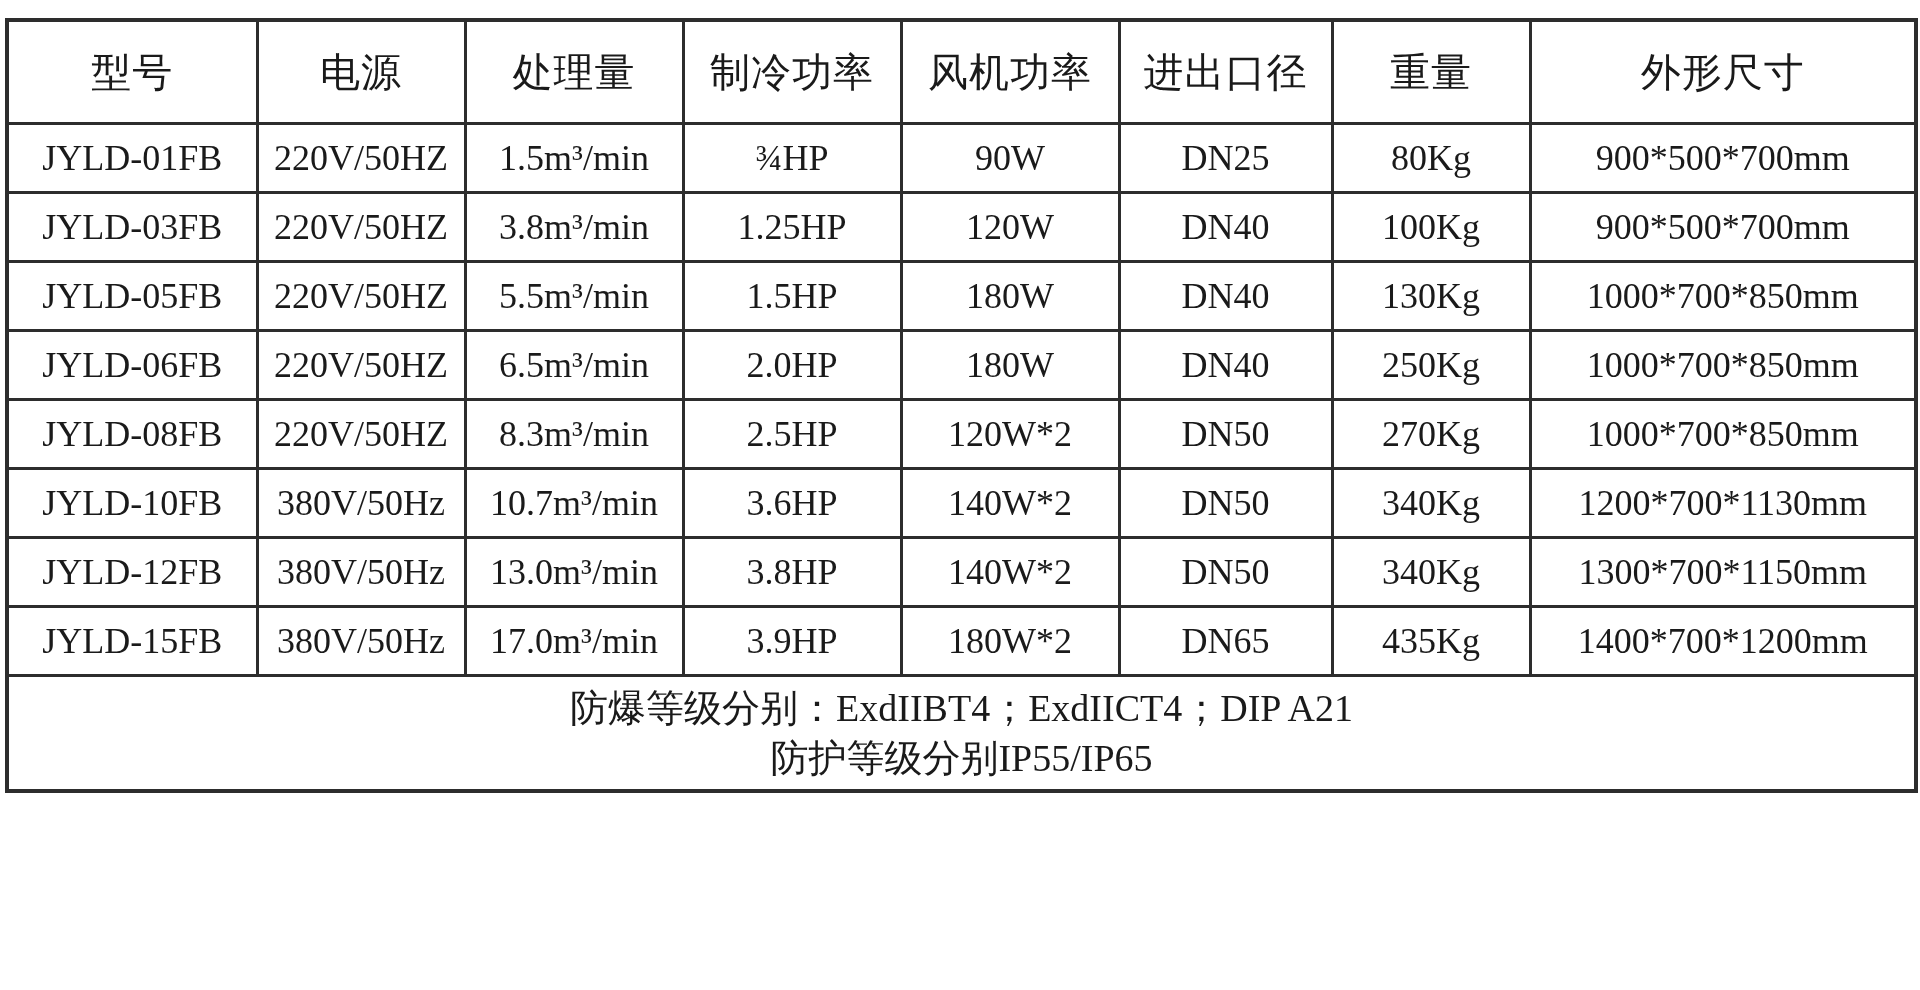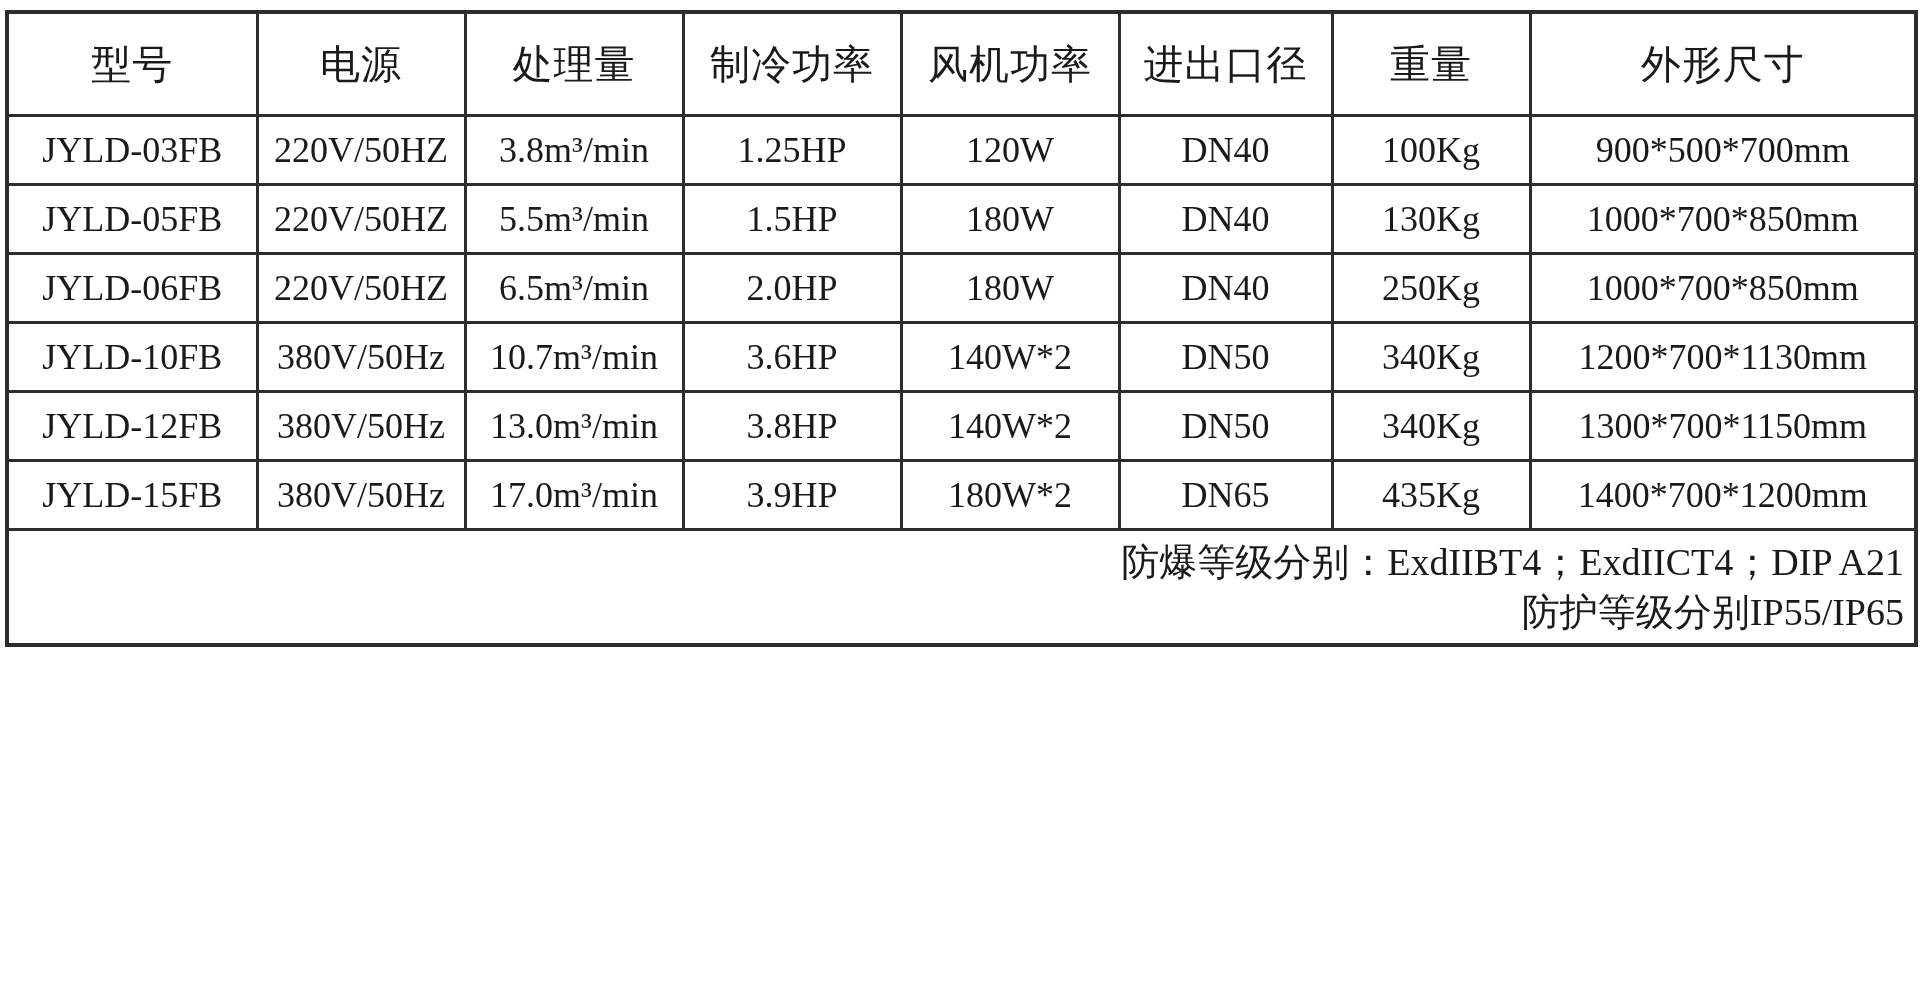--- a/index.html
+++ b/index.html
@@ -8,21 +8,21 @@
     width: 1920px;
     height: 990px;
     background: #ffffff;
     font-family: "Liberation Serif", "DejaVu Serif", serif;
     color: #1a1a1a;
     overflow: hidden;
   }
   .page {
     position: absolute;
     left: 0;
-    top: 5px;
+    top: 13px;
     width: 1920px;
     height: 836px;
     background: #ffffff;
   }
   table.spec-table {
     position: absolute;
     left: 5px;
     top: 5px;
     width: 1909px;
     border-collapse: collapse;
@@ -44,21 +44,21 @@
     height: 100px;
     font-size: 40px;
     letter-spacing: 1px;
   }
   table.spec-table tbody td {
     height: 66px;
     font-size: 36px;
   }
   table.spec-table td.footer-cell {
     height: 100px;
-    text-align: right;
+    text-align: center;
     vertical-align: middle;
     padding: 6px 10px;
     font-size: 38px;
     line-height: 1.32;
     white-space: normal;
   }
   .footer-line {
     display: block;
   }
 </style>
@@ -84,20 +84,30 @@
           <th>处理量</th>
           <th>制冷功率</th>
           <th>风机功率</th>
           <th>进出口径</th>
           <th>重量</th>
           <th>外形尺寸</th>
         </tr>
     </thead>
     <tbody id="table-body">
         <tr>
+          <td>JYLD-01FB</td>
+          <td>220V/50HZ</td>
+          <td>1.5m³/min</td>
+          <td>¾HP</td>
+          <td>90W</td>
+          <td>DN25</td>
+          <td>80Kg</td>
+          <td>900*500*700mm</td>
+        </tr>
+        <tr>
           <td>JYLD-03FB</td>
           <td>220V/50HZ</td>
           <td>3.8m³/min</td>
           <td>1.25HP</td>
           <td>120W</td>
           <td>DN40</td>
           <td>100Kg</td>
           <td>900*500*700mm</td>
         </tr>
         <tr>
@@ -111,20 +121,30 @@
           <td>1000*700*850mm</td>
         </tr>
         <tr>
           <td>JYLD-06FB</td>
           <td>220V/50HZ</td>
           <td>6.5m³/min</td>
           <td>2.0HP</td>
           <td>180W</td>
           <td>DN40</td>
           <td>250Kg</td>
+          <td>1000*700*850mm</td>
+        </tr>
+        <tr>
+          <td>JYLD-08FB</td>
+          <td>220V/50HZ</td>
+          <td>8.3m³/min</td>
+          <td>2.5HP</td>
+          <td>120W*2</td>
+          <td>DN50</td>
+          <td>270Kg</td>
           <td>1000*700*850mm</td>
         </tr>
         <tr>
           <td>JYLD-10FB</td>
           <td>380V/50Hz</td>
           <td>10.7m³/min</td>
           <td>3.6HP</td>
           <td>140W*2</td>
           <td>DN50</td>
           <td>340Kg</td>

